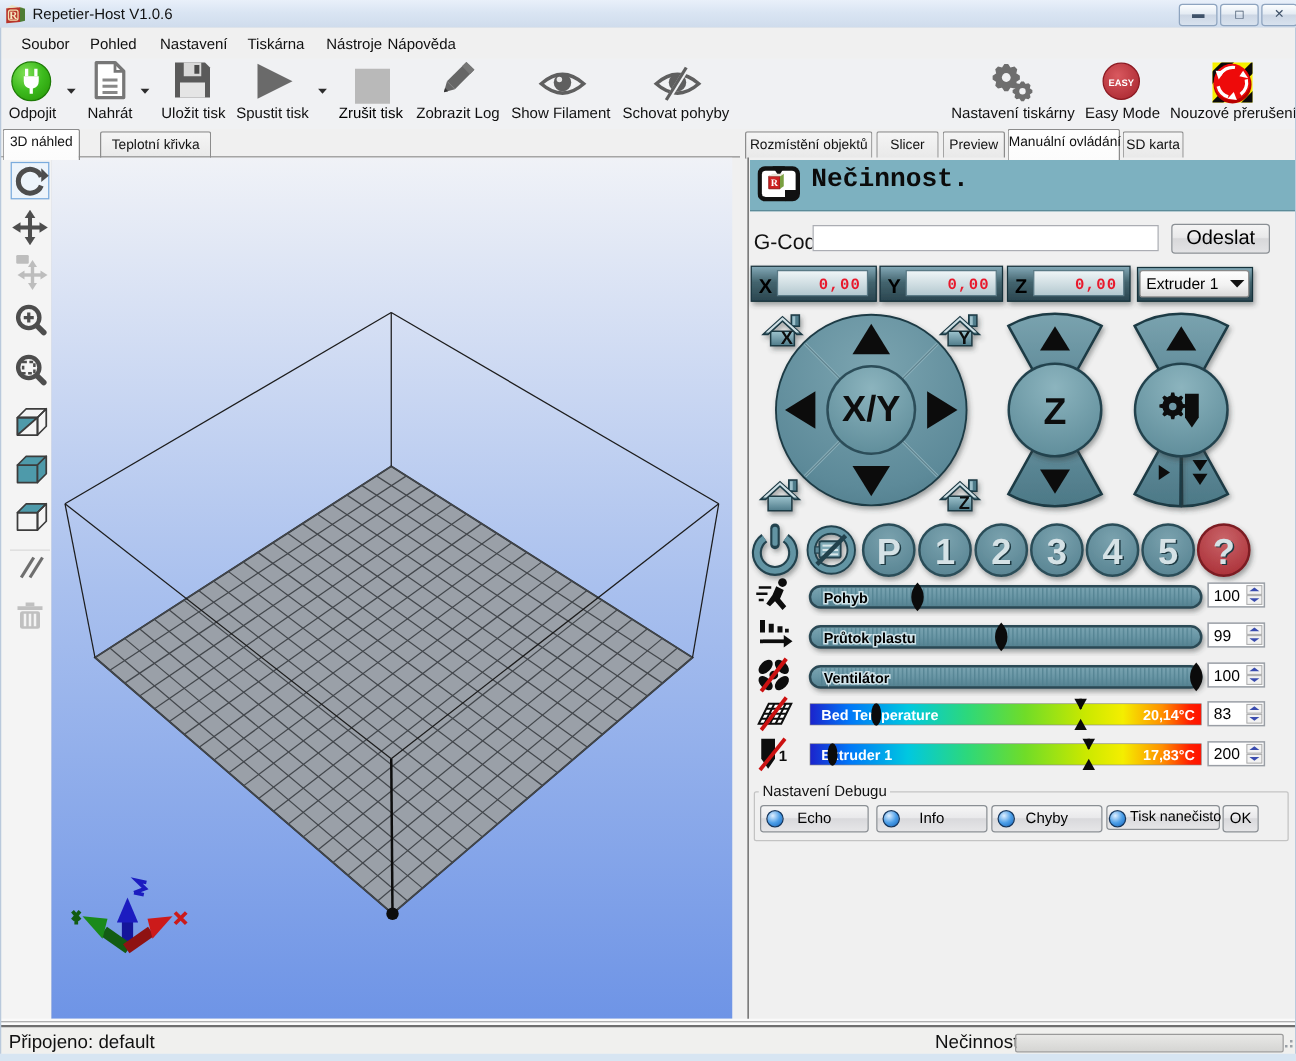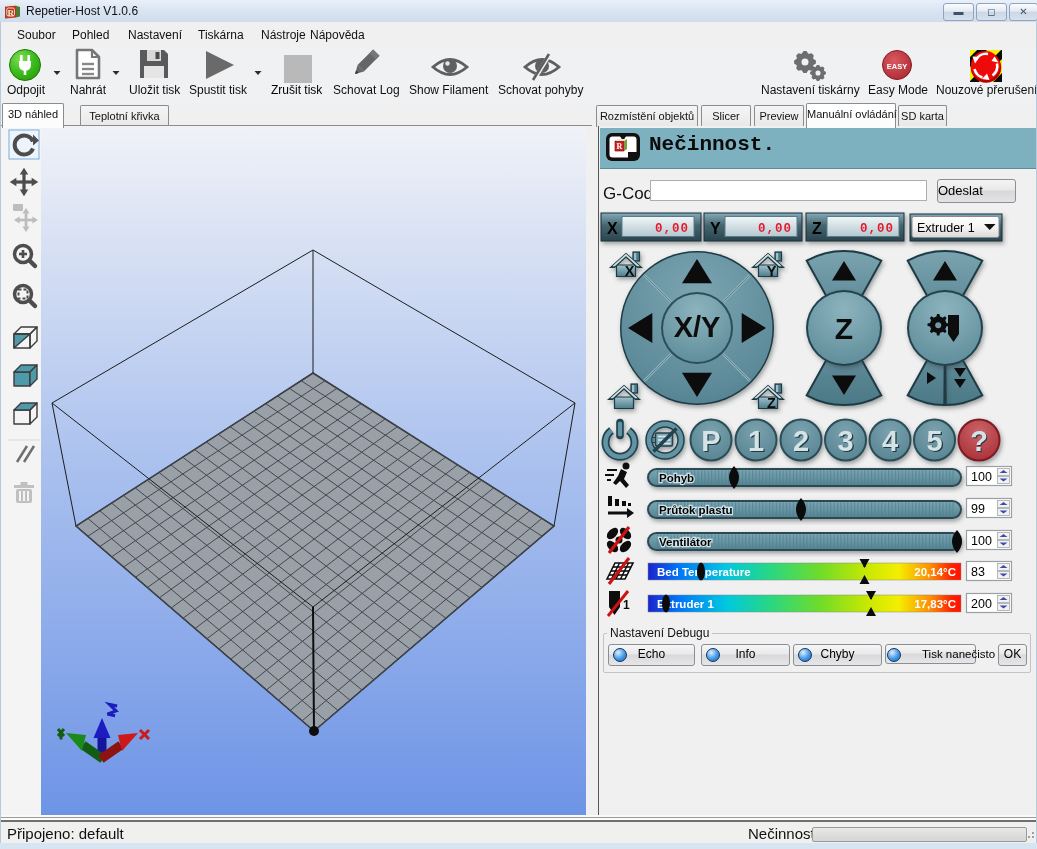--- a/index.html
+++ b/index.html
@@ -21,21 +21,21 @@
 
 #toolcol{left:0;top:126px;width:41px;height:690px;background:#f4f4f4;border-right:1px solid #d9d9d9}
 
 #canvas3d{left:41px;top:126px;width:545px;height:689px}
 
 #rpanel{left:598px;top:126px;width:439px;height:690px;background:#f0f0f0;border-left:1px solid #555}
 #tealhdr{left:1px;top:2px;width:438px;height:40px;background:#7db1c0;border-bottom:1px solid #5c8b99}
 #hdrtxt{left:50px;top:7px;font-family:"Liberation Mono",monospace;font-weight:bold;font-size:21px;color:#0b0b0b}
 #gcodelbl{left:4px;top:58px;font-size:17px;color:#111}
 #gcodeinput{left:51px;top:54px;width:275px;height:19px;border:1px solid #abadb3;background:#fff}
-.btn{position:absolute;background:linear-gradient(#f4f4f4,#e9e9ea 45%,#d8d8da 50%,#e3e3e5);border:1px solid #8a8f94;border-radius:3px;font-size:13px;color:#000;}
+.btn{position:absolute;background:linear-gradient(#f4f4f4,#e9e9ea 45%,#d8d8da 50%,#e3e3e5);border:1px solid #8a8f94;border-radius:3px;font-size:16px;color:#000;text-align:center}
 #odeslat{left:338px;top:53px;width:77px;height:22px;line-height:21px}
 
 #dbggrp{left:4px;top:507px;width:426px;height:38px;border:1px solid #c3c3c3;border-radius:2px}
 #dbglbl{left:8px;top:500px;font-size:12px;color:#111;background:#f0f0f0;padding:0 3px}
 .dbtn{position:absolute;top:518px;height:20px;background:linear-gradient(#f6f6f6,#e9e9eb 45%,#d9d9dc 50%,#e6e6e8);border:1px solid #8a8f94;border-radius:3px;font-size:12px;color:#000;text-align:center;line-height:19px;white-space:nowrap}
 .orb{position:absolute;top:522px;width:12px;height:12px;border-radius:50%;background:radial-gradient(circle at 35% 30%,#dfefff,#4d9fe8 50%,#1261b8);border:1.5px solid #14355c}
 
 #statusbar{left:0;top:822px;width:1037px;height:21px;background:#f0f0ee}
 #bottomstrip{left:0;top:843px;width:1037px;height:6px;background:#d7e5f2}
 .stxt{position:absolute;top:4px;font-size:15px;color:#111;white-space:nowrap}
@@ -149,21 +149,21 @@
 <polygon points="8.5,-9.5 12.5,-3.5 5.5,-5"></polygon>
 <polygon points="3.5,14 -4,13 1,7.5"></polygon>
 </g>
       </g>
 </svg>
   <div class="tlbl" style="left:7px">Odpojit</div>
   <div class="tlbl" style="left:70px">Nahrát</div>
   <div class="tlbl" style="left:129px">Uložit tisk</div>
   <div class="tlbl" style="left:189px">Spustit tisk</div>
   <div class="tlbl dis" style="left:271px">Zrušit tisk</div>
-  <div class="tlbl" style="left:333px">Schovat Log</div>
+  <div class="tlbl" style="left:333px">Zobrazit Log</div>
   <div class="tlbl" style="left:409px">Show Filament</div>
   <div class="tlbl" style="left:498px">Schovat pohyby</div>
   <div class="tlbl" style="left:761px">Nastavení tiskárny</div>
   <div class="tlbl" style="left:868px">Easy Mode</div>
   <div class="tlbl" style="left:936px">Nouzové přerušení</div>
 
   <div class="tab active" style="left:2px;width:60px">3D náhled</div>
   <div class="tab" style="left:80px;width:87px">Teplotní křivka</div>
   <div class="abs" id="lefttabline"></div>
 
@@ -642,22 +642,22 @@
           <path d="M -7,-12 L 4,-12 L 4,4 L -1.5,12 L -7,4 Z" fill="#0d0d0d"></path>
 <text x="7" y="6" font-size="12" font-weight="bold" fill="#0d0d0d">1</text>
 <line x1="12" y1="-12" x2="-8" y2="13" stroke="#cc1111" stroke-width="3"></line>
         </g>
       </svg>
     <div class="abs" id="dbggrp"></div>
     <div class="abs" id="dbglbl">Nastavení Debugu</div>
     <div class="dbtn" style="left:9px;width:85px">Echo</div>
     <div class="dbtn" style="left:102px;width:87px">Info</div>
     <div class="dbtn" style="left:194px;width:87px">Chyby</div>
-    <div class="dbtn" style="left:286px;width:91px;text-align:left;padding-left:36px;box-sizing:border-box;font-size:11.5px">Tisk nanečisto</div>
-    <div class="dbtn" style="left:399px;width:27px">OK</div>
+    <div class="dbtn" style="left:286px;width:91px;text-align:left;padding-left:18px;box-sizing:border-box;font-size:11.5px">Tisk nanečisto</div>
+    <div class="dbtn" style="left:379px;width:27px">OK</div>
     <div class="orb" style="left:14px"></div>
     <div class="orb" style="left:107px"></div>
     <div class="orb" style="left:199px"></div>
     <div class="orb" style="left:288px"></div>
   </div>
 
   <div class="abs" style="left:0;top:815px;width:1037px;height:2px;background:#fafafa"></div>
   <div class="abs" style="left:0;top:817px;width:1037px;height:1px;background:#9a9a9a"></div>
   <div class="abs" style="left:0;top:818px;width:1037px;height:2px;background:#fcfcfc"></div>
   <div class="abs" style="left:0;top:820px;width:1037px;height:2px;background:#6f6f6f"></div>

